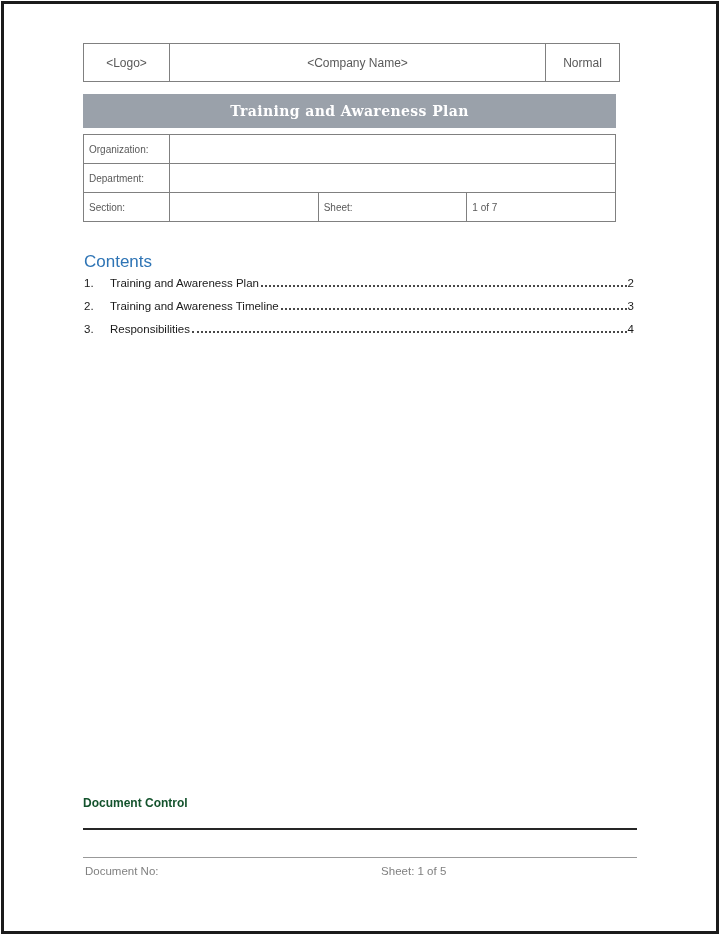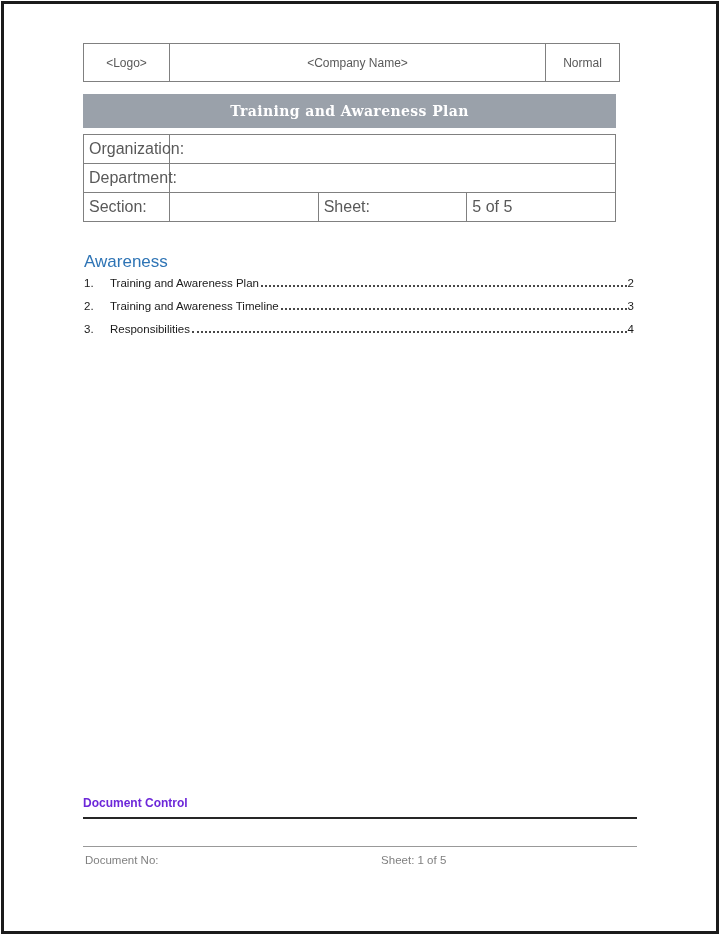--- a/index.html
+++ b/index.html
@@ -45,21 +45,21 @@
 
   
   .info-table {
     position: absolute; left: 83px; top: 134px;
     width: 533px;
     border-collapse: collapse; table-layout: fixed;
   }
   .info-table td {
     border: 1px solid #808080;
     height: 28px;
-    color: #595959; font-size: 16px;
+    color: #595959; font-size: 10px;
     vertical-align: middle;
     padding: 0 0 0 5px;
   }
   .ic-label { width: 80px; }
   .ic-value { width: 309px; }
   .ic-sheetlab { width: 56px; }
   .ic-sheetval { width: 68px; }
 
   
   .contents-heading {
@@ -85,22 +85,22 @@
     min-width: 10px;
   }
   .toc-page { flex: none; }
 
   
   .doc-control {
     position: absolute; left: 83px; top: 796px;
     width: 554px;
   }
   .dc-heading {
-    font-size: 12px; font-weight: bold; color: #6d28d9;
-    padding-bottom: 7px;
+    font-size: 12px; font-weight: bold; color: #14532d;
+    padding-bottom: 18px;
     border-bottom: 2px solid #262626;
   }
   .footer-sep {
     margin-top: 27px;
     border-top: 1px solid #999999;
   }
   .footer-row {
     display: flex;
     font-size: 11.5px; color: #808080;
     line-height: 16px;
@@ -135,26 +135,26 @@
     <td colspan="3"></td>
   </tr>
   <tr>
     <td class="ic-label">Department:</td>
     <td colspan="3"></td>
   </tr>
   <tr>
     <td class="ic-label">Section:</td>
     <td class="ic-value"></td>
     <td class="ic-sheetlab">Sheet:</td>
-    <td class="ic-sheetval">5 of 5</td>
+    <td class="ic-sheetval">1 of 7</td>
   </tr>
 </tbody>
   </table>
 
-<div class="contents-heading" style="color: rgb(46, 116, 181);">Awareness</div>
+<div class="contents-heading" style="color: rgb(46, 116, 181);">Contents</div>
 
 <div class="toc">
   <div class="toc-item">
     <span class="toc-num">1.</span>
     <span class="toc-title">Training and Awareness Plan</span>
     <span class="toc-leader"></span>
     <span class="toc-page">2</span>
   </div>
   <div class="toc-item">
     <span class="toc-num">2.</span>

